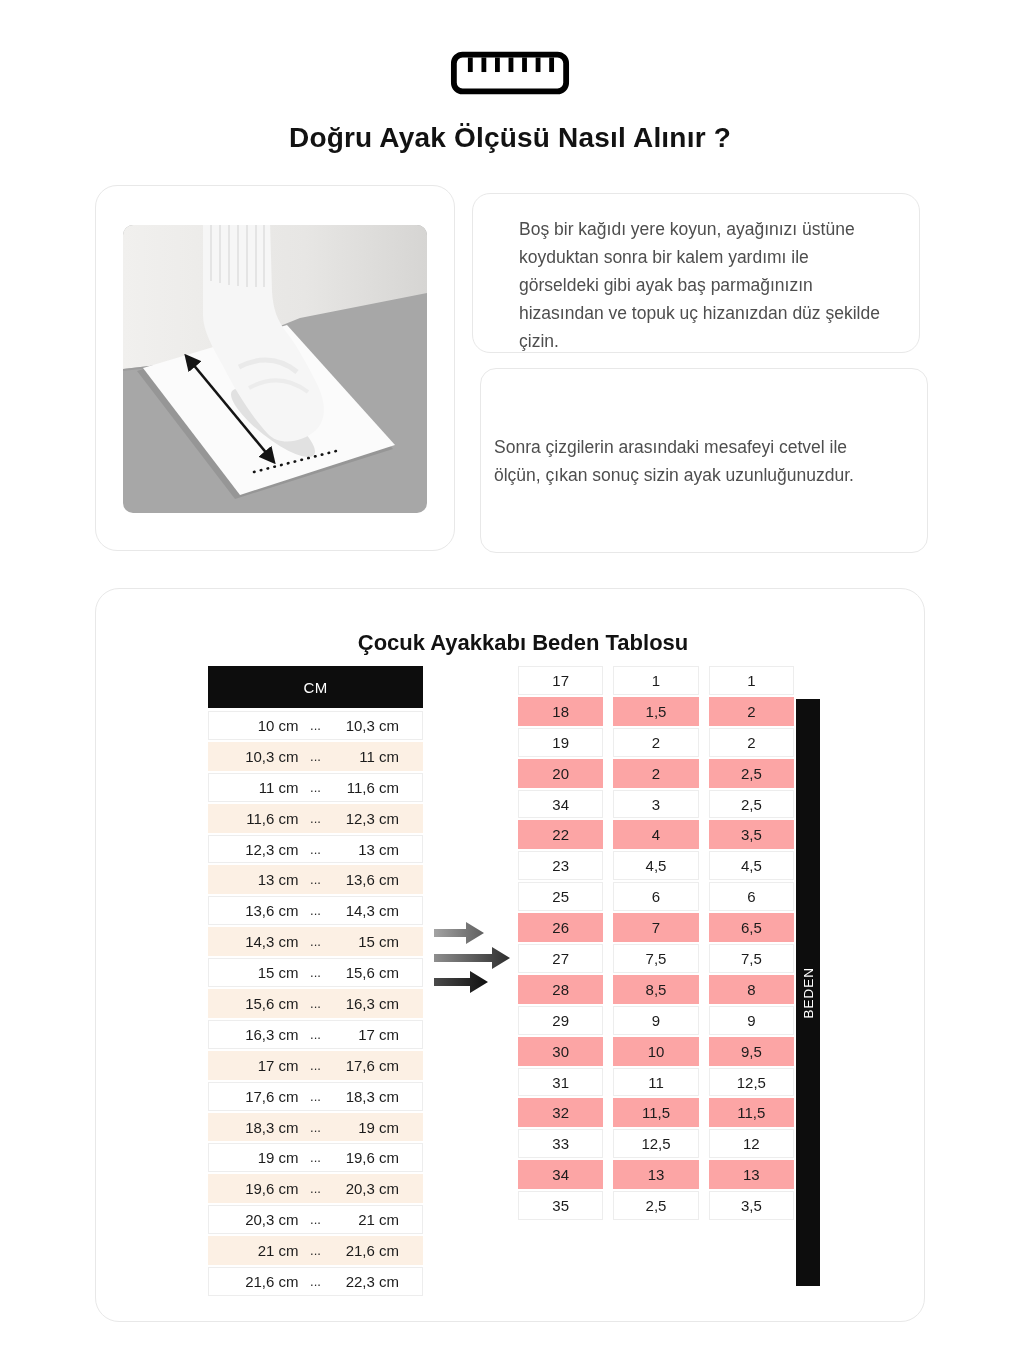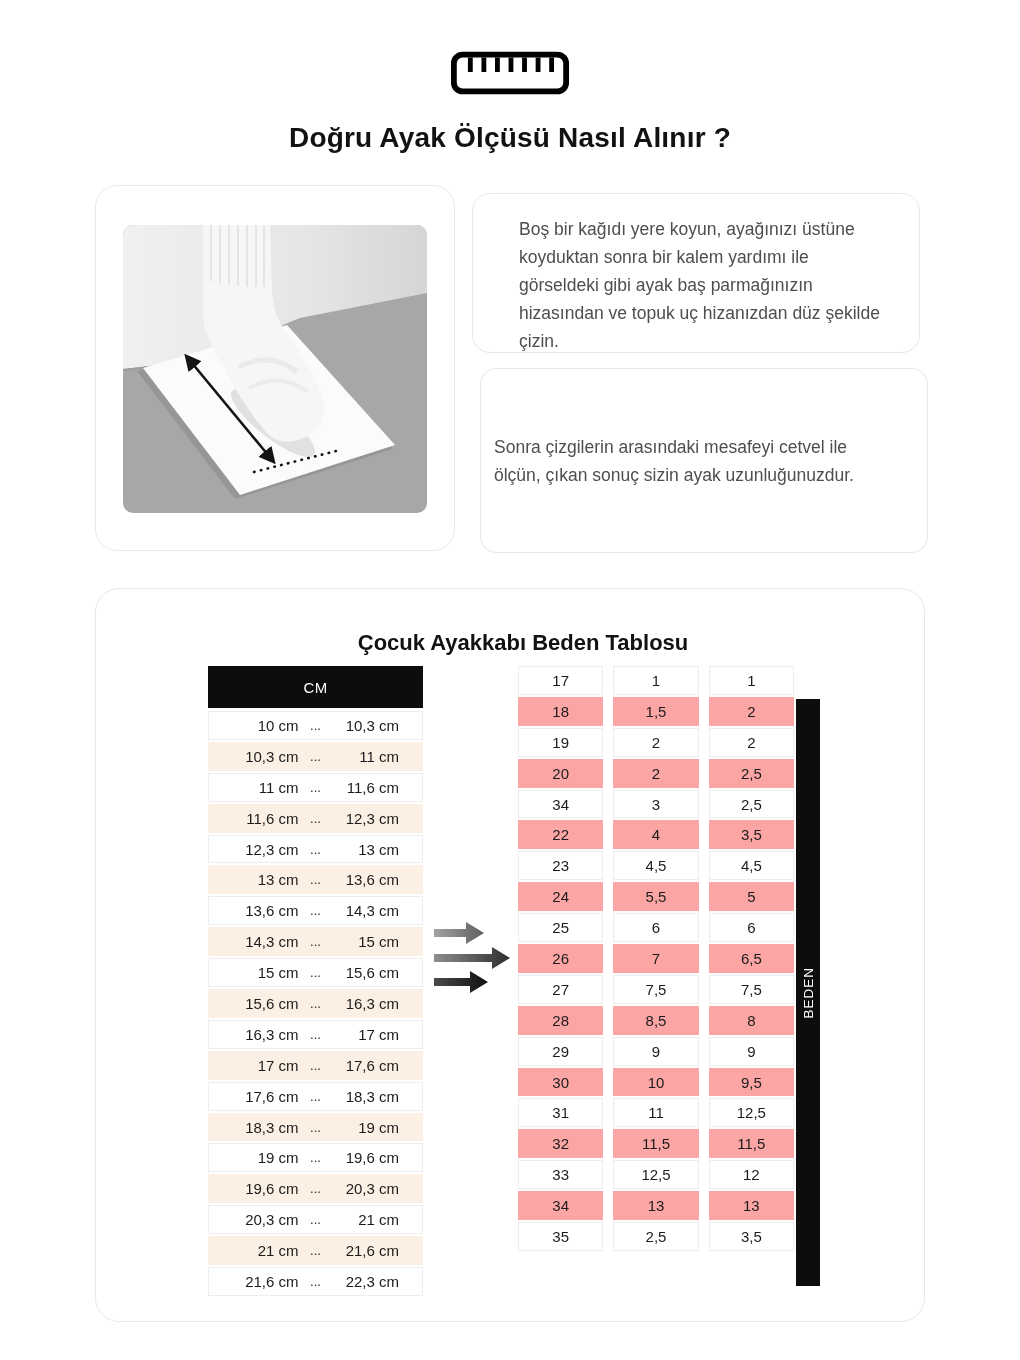--- a/index.html
+++ b/index.html
@@ -283,25 +283,20 @@
           <div class="trow g3r alt">
             <span class="cell">22</span>
             <span class="cell">4</span>
             <span class="cell">3,5</span>
           </div>
           <div class="trow g3r">
             <span class="cell">23</span>
             <span class="cell">4,5</span>
             <span class="cell">4,5</span>
           </div>
-          <div class="trow g3r alt">
-            <span class="cell">24</span>
-            <span class="cell">5,5</span>
-            <span class="cell">5</span>
-          </div>
           <div class="trow g3r">
             <span class="cell">25</span>
             <span class="cell">6</span>
             <span class="cell">6</span>
           </div>
           <div class="trow g3r alt">
             <span class="cell">26</span>
             <span class="cell">7</span>
             <span class="cell">6,5</span>
           </div>

